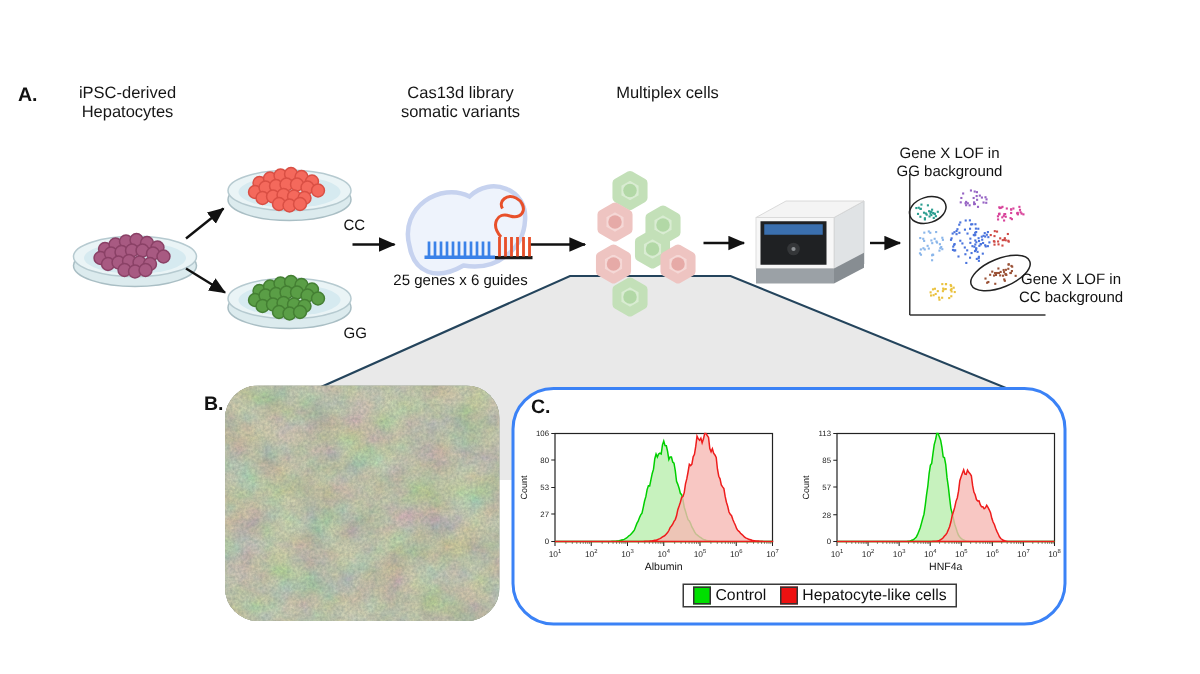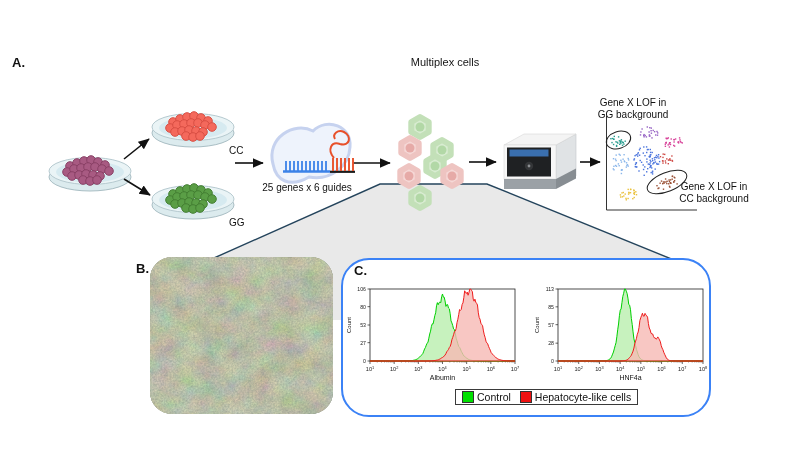--- a/index.html
+++ b/index.html
@@ -482,20 +482,28 @@
           <rect x="633.4" y="190.0" width="1.4" height="1.4" fill="#eac23f"></rect>
           <rect x="624.5" y="193.4" width="1.4" height="1.4" fill="#eac23f"></rect>
         </g>
       <ellipse cx="618.5" cy="140" rx="12.5" ry="8.5" fill="none" stroke="#222" stroke-width="1" transform="rotate(-18 618.5 140)"></ellipse>
       <ellipse cx="667" cy="182" rx="21" ry="9.5" fill="none" stroke="#222" stroke-width="1" transform="rotate(-22 667 182)"></ellipse>
     </g>
   </svg>
 
   <div class="panel-label" id="lbl-a">A.</div>
 
+  <div class="hdr" id="hdr-ipsc">
+    <span class="l">iPSC-derived</span>
+    <span class="l">Hepatocytes</span>
+  </div>
+  <div class="hdr" id="hdr-cas13d">
+    <span class="l">Cas13d library</span>
+    <span class="l">somatic variants</span>
+  </div>
   <div class="hdr" id="hdr-multiplex">
     <span class="l">Multiplex cells</span>
   </div>
 
   <div class="side-label" id="lbl-cc">CC</div>
   <div class="side-label" id="lbl-gg">GG</div>
   <div id="lbl-guides">25 genes x 6 guides</div>
 
   <div class="umap-note" id="note-gg">
     <span class="l" style="display:block">Gene X LOF in</span>

